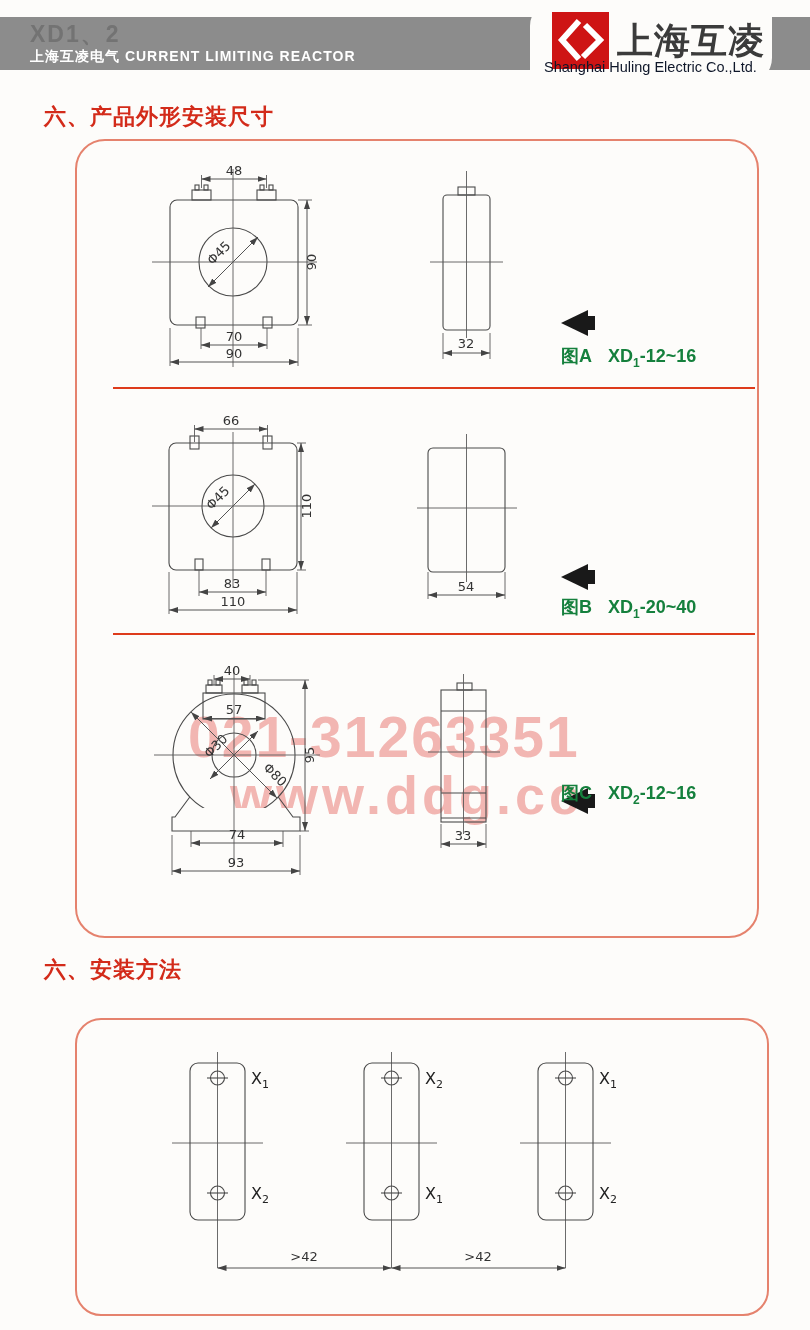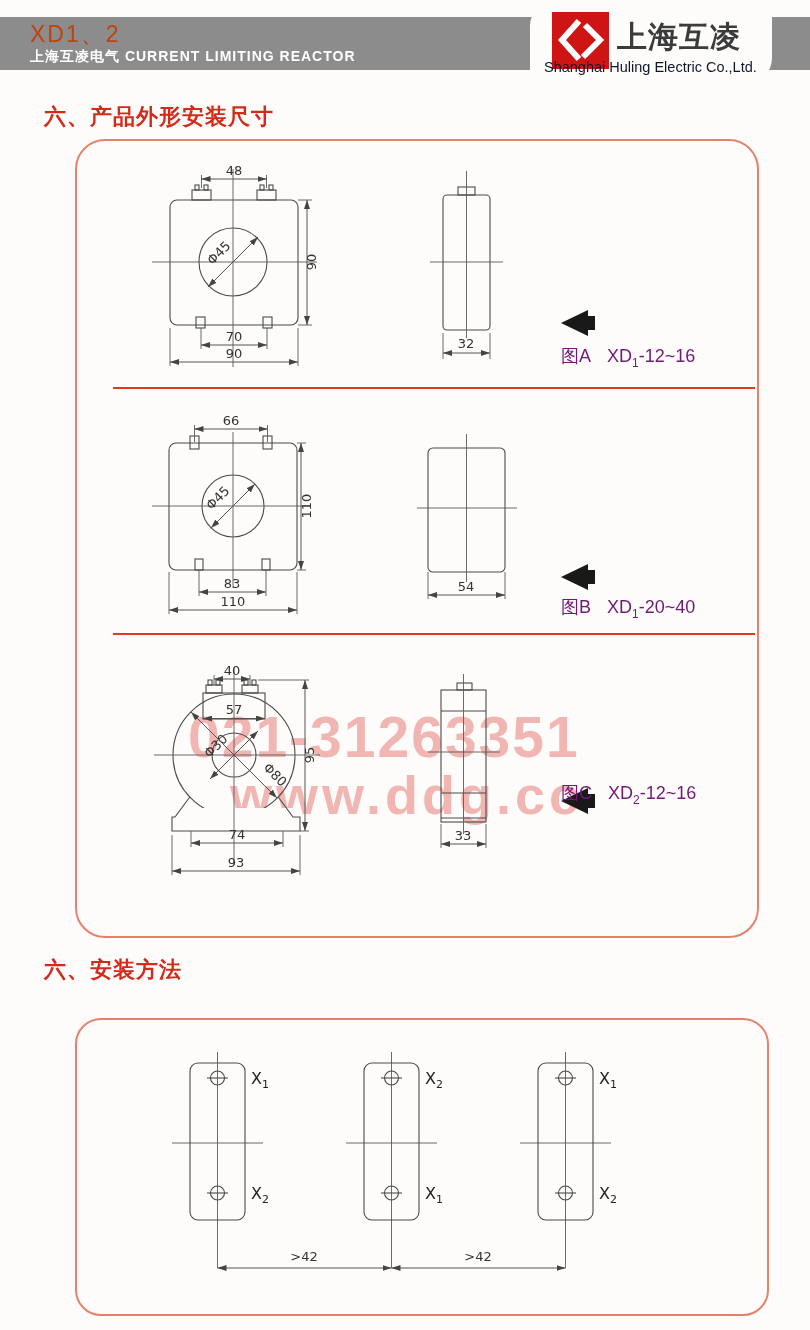--- a/index.html
+++ b/index.html
@@ -2,46 +2,46 @@
 <html><head>
 <meta charset="utf-8">
 <style>
   html,body{margin:0;padding:0;background:#e8e8e8;}
   .page{
     position:relative;width:810px;height:1330px;background:#fdfcfa;
     font-family:"Liberation Sans",sans-serif;overflow:hidden;margin:0 auto;
   }
   
   .gray-bar{position:absolute;left:0;top:17px;width:810px;height:53px;background:#8c8c8c;}
-  .header-model{position:absolute;left:30px;top:19px;color:#c2410c;font-size:23px;font-weight:normal;letter-spacing:2px;}
+  .header-model{position:absolute;left:30px;top:19px;color:#737373;font-size:23px;font-weight:bold;letter-spacing:2px;}
   .header-sub{position:absolute;left:30px;top:48px;color:#fff;font-size:14px;font-weight:bold;letter-spacing:1px;}
   .white-tab{position:absolute;left:530px;top:0;width:242px;height:84px;background:#fdfcfa;border-radius:26px 0 26px 0;}
   .logo-square{position:absolute;left:552px;top:12px;width:57px;height:57px;}
-  .logo-text{position:absolute;left:617px;top:17px;font-size:30px;font-weight:600;color:#3b3b3b;letter-spacing:1px;}
+  .logo-text{position:absolute;left:617px;top:17px;font-size:36px;font-weight:600;color:#3b3b3b;letter-spacing:1px;}
   .company{position:absolute;left:544px;top:59px;font-size:14.5px;color:#0f172a;}
   
   .section-title{position:absolute;font-size:22px;font-weight:bold;color:#d32b1a;letter-spacing:1px;}
   
   .round-box{position:absolute;border:2px solid #e5826d;border-radius:30px;background:transparent;}
   .divider{position:absolute;height:2px;background:#de3b1b;}
   
   .wm{position:absolute;font-weight:bold;white-space:nowrap;pointer-events:none;}
   .wm-brand{left:176px;top:360px;font-size:60px;color:rgba(226,88,82,0.40);letter-spacing:9px;}
   .wm-phone{left:188px;top:704px;font-size:57px;color:rgba(229,97,90,0.45);letter-spacing:2px;}
   .wm-web{left:230px;top:764px;font-size:54px;color:rgba(229,97,90,0.45);letter-spacing:4px;}
   
   .fig{position:absolute;}
   svg .ln{stroke:#4a4a4a;stroke-width:1.1;fill:none;}
   svg .thin{stroke:#5a5a5a;stroke-width:0.9;fill:none;}
   svg .dim{stroke:#555;stroke-width:1;fill:none;}
   svg text{font-family:"DejaVu Sans","Liberation Sans",sans-serif;font-size:13px;fill:#333;}
   svg text.rot{font-size:13px;}
   svg text.plate-label{font-size:16px;fill:#222;}
   svg tspan.sub{font-size:11px;}
-  .caption{position:absolute;font-size:18px;font-weight:normal;color:#701a75;white-space:nowrap;}
+  .caption{position:absolute;font-size:18px;font-weight:bold;color:#15803d;white-space:nowrap;}
   .caption .cap-label{margin-right:16px;}
   .caption sub{font-size:12px;}
   .arrow{position:absolute;}
 </style>
 </head>
 <body>
 
 <div class="page">
 
   <div class="gray-bar"></div>

